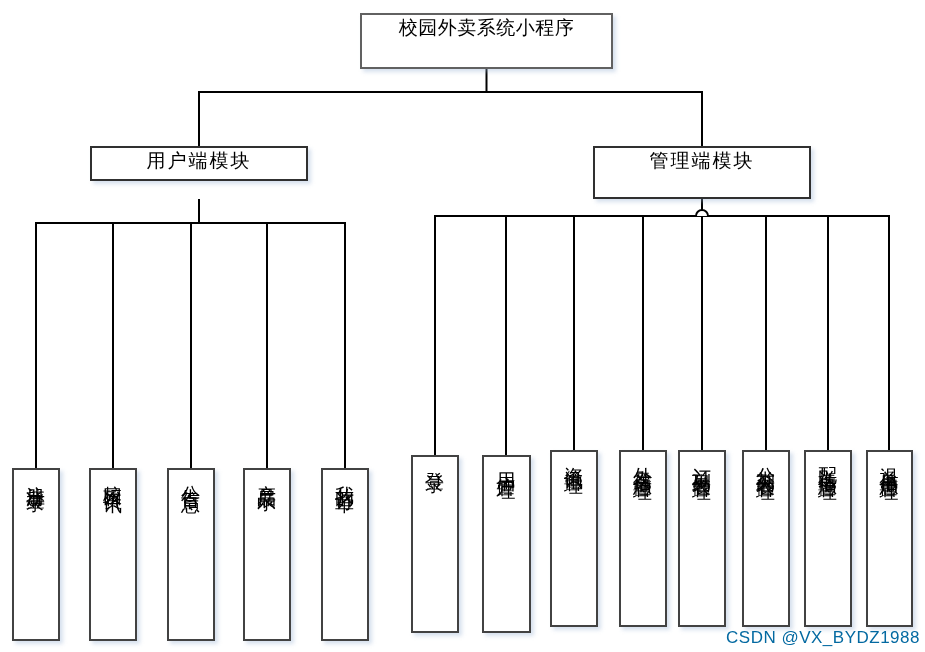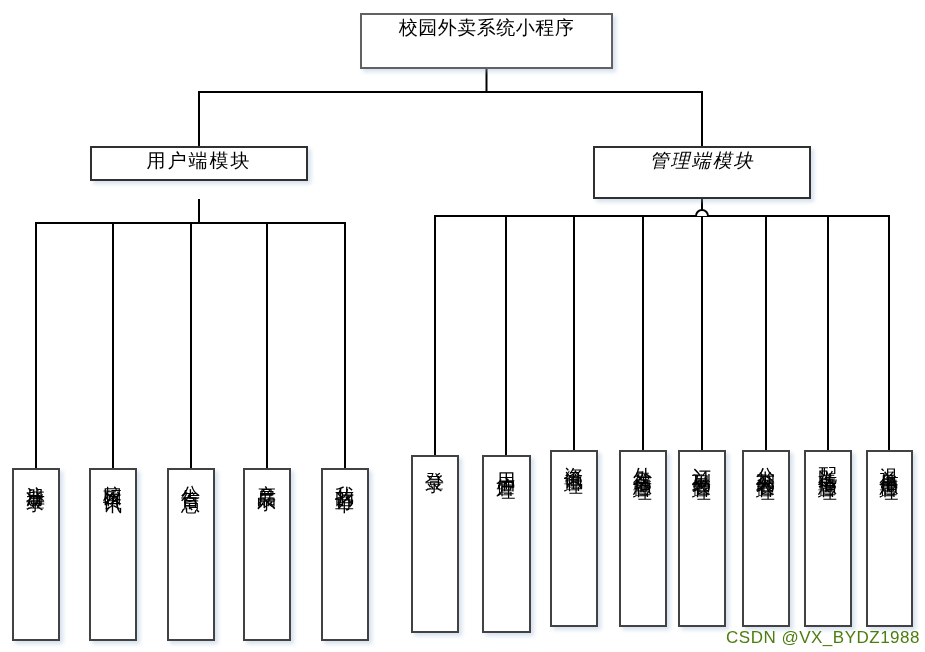--- a/index.html
+++ b/index.html
@@ -33,21 +33,21 @@
     font-size:19px;
     letter-spacing:3px;
     line-height:1;
     white-space:nowrap;
   }
   .watermark{
     position:absolute;
     right:5px;bottom:4px;
     font-size:17px;
     letter-spacing:0.5px;
-    color:#4d7c0f;
+    color:#0369a1;
     white-space:nowrap;
   }
 </style>
 </head>
 <body>
 
 <div class="stage">
 
   <svg class="wires" viewBox="0 0 925 652" xmlns="http://www.w3.org/2000/svg">
     <g stroke="#000000" stroke-width="2" fill="none">
@@ -79,21 +79,21 @@
     <path d="M 696 216 A 6 6 0 0 1 708 216" fill="#ffffff" stroke="#000000" stroke-width="2"></path>
   </svg>
 
   <div class="node root" style="left:360px;top:13px;width:253px;height:56px;">
     <span class="h-label">校园外卖系统小程序</span>
   </div>
 
   <div class="node mid" style="left:90px;top:146px;width:218px;height:35px;">
     <span class="h-label">用户端模块</span>
   </div>
-  <div class="node mid" style="left:593px;top:146px;width:218px;height:53px;font-style:italic;">
+  <div class="node mid" style="left:593px;top:146px;width:218px;height:53px;">
     <span class="h-label">管理端模块</span>
   </div>
 
   <div class="node leaf" style="left:12px;top:468px;width:48px;height:173px;">
     <span class="v-label">注册登录</span>
   </div>
   <div class="node leaf" style="left:89px;top:468px;width:48px;height:173px;">
     <span class="v-label">校园资讯</span>
   </div>
   <div class="node leaf" style="left:167px;top:468px;width:48px;height:173px;">

